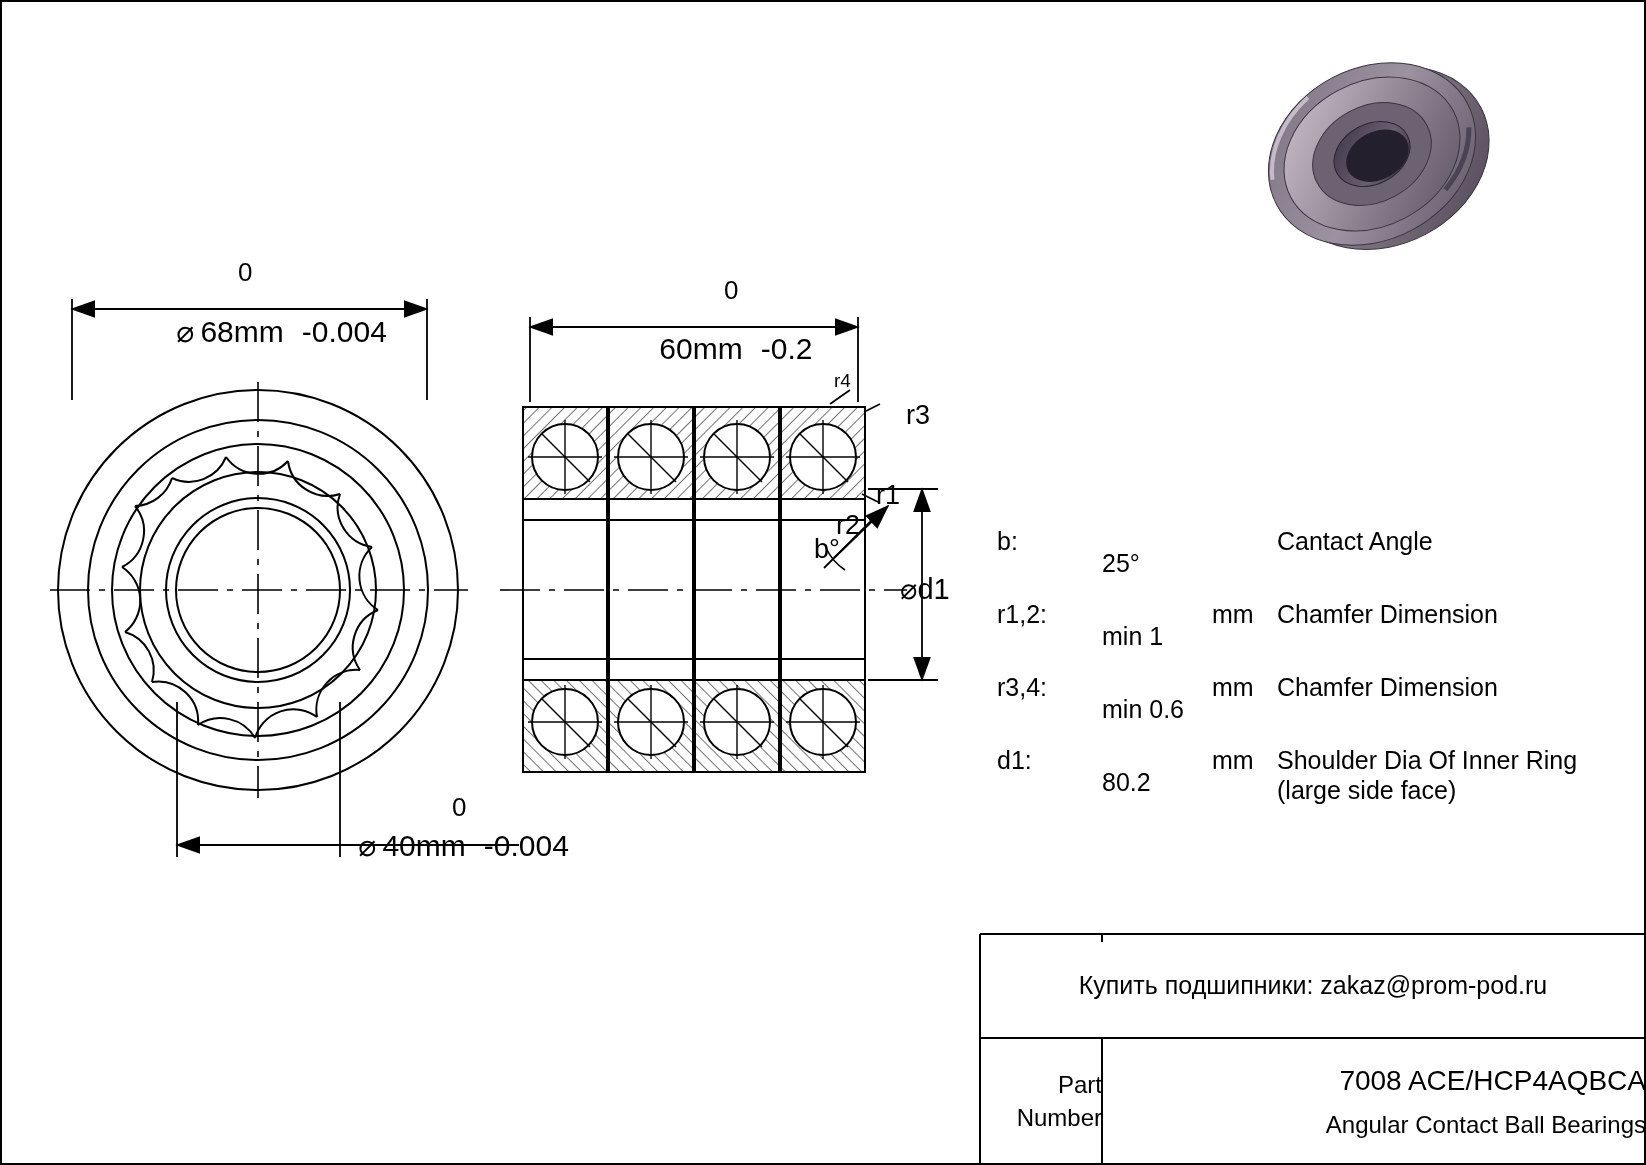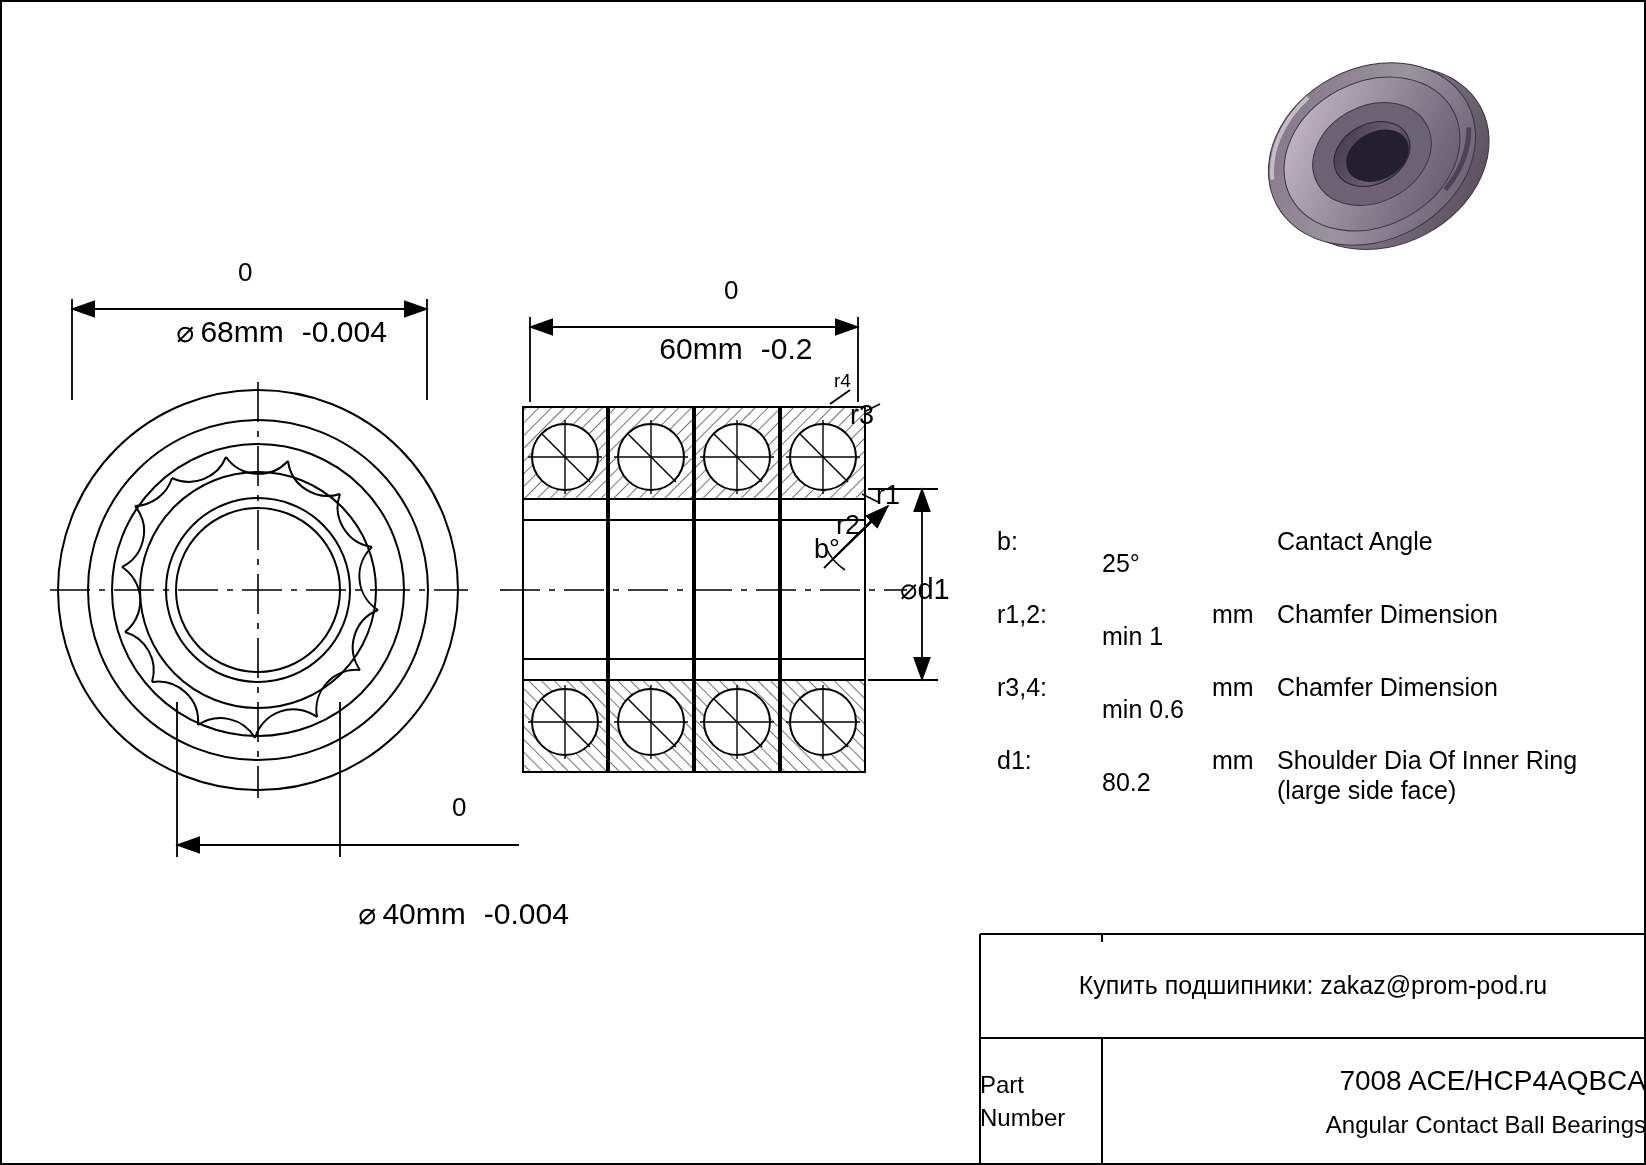--- a/index.html
+++ b/index.html
@@ -89,21 +89,21 @@
     font-size: 25px;
   }
   .tb-partlabel {
     position: absolute;
     left: 0;
     top: 104px;
     width: 122px;
     height: 127px;
     display: flex;
     flex-direction: column;
-    align-items: flex-start;
+    align-items: flex-end;
     justify-content: center;
     font-size: 24px;
     line-height: 1.35;
   }
   .tb-partvalue {
     position: absolute;
     left: 122px;
     top: 104px;
     width: 544px;
     height: 127px;
@@ -315,31 +315,31 @@
       <line x1="1100" y1="932" x2="1100" y2="940"></line>
     </g>
   </svg>
 
   <div class="lbl dim-top" style="left:236px; top:255px; font-size:26px;">0</div>
   <div class="lbl" style="left:141px; top:278px; font-size:30px;">
     <span>⌀</span><span style="margin-left:6px;">68mm</span><span style="margin-left:18px;">-0.004</span>
   </div>
 
   <div class="lbl" style="left:450px; top:790px; font-size:26px;">0</div>
-  <div class="lbl" style="left:323px; top:860px; font-size:30px;">
+  <div class="lbl" style="left:323px; top:792px; font-size:30px;">
     <span>⌀</span><span style="margin-left:6px;">40mm</span><span style="margin-left:18px;">-0.004</span>
   </div>
 
   <div class="lbl" style="left:722px; top:273px; font-size:26px;">0</div>
   <div class="lbl" style="left:624px; top:296px; font-size:30px;">
     <span>60mm</span><span style="margin-left:18px;">-0.2</span>
   </div>
 
   <div class="lbl" style="left:832px; top:368px; font-size:19px;">r4</div>
-  <div class="lbl" style="left:848px; top:398px; font-size:27px;">r3</div>
+  <div class="lbl" style="left:904px; top:398px; font-size:27px;">r3</div>
   <div class="lbl" style="left:874px; top:478px; font-size:27px;">r1</div>
   <div class="lbl" style="left:834px; top:508px; font-size:27px;text-align:center;">r2</div>
   <div class="lbl" style="left:812px; top:532px; font-size:27px;">b°</div>
   <div class="lbl" style="left:898px; top:570px; font-size:29px;">⌀d1</div>
 
   <div class="spec-table">
     <div class="spec-row">
       <div class="spec-key">b:</div>
       <div class="spec-val">25°</div>
       <div class="spec-unit"></div>

